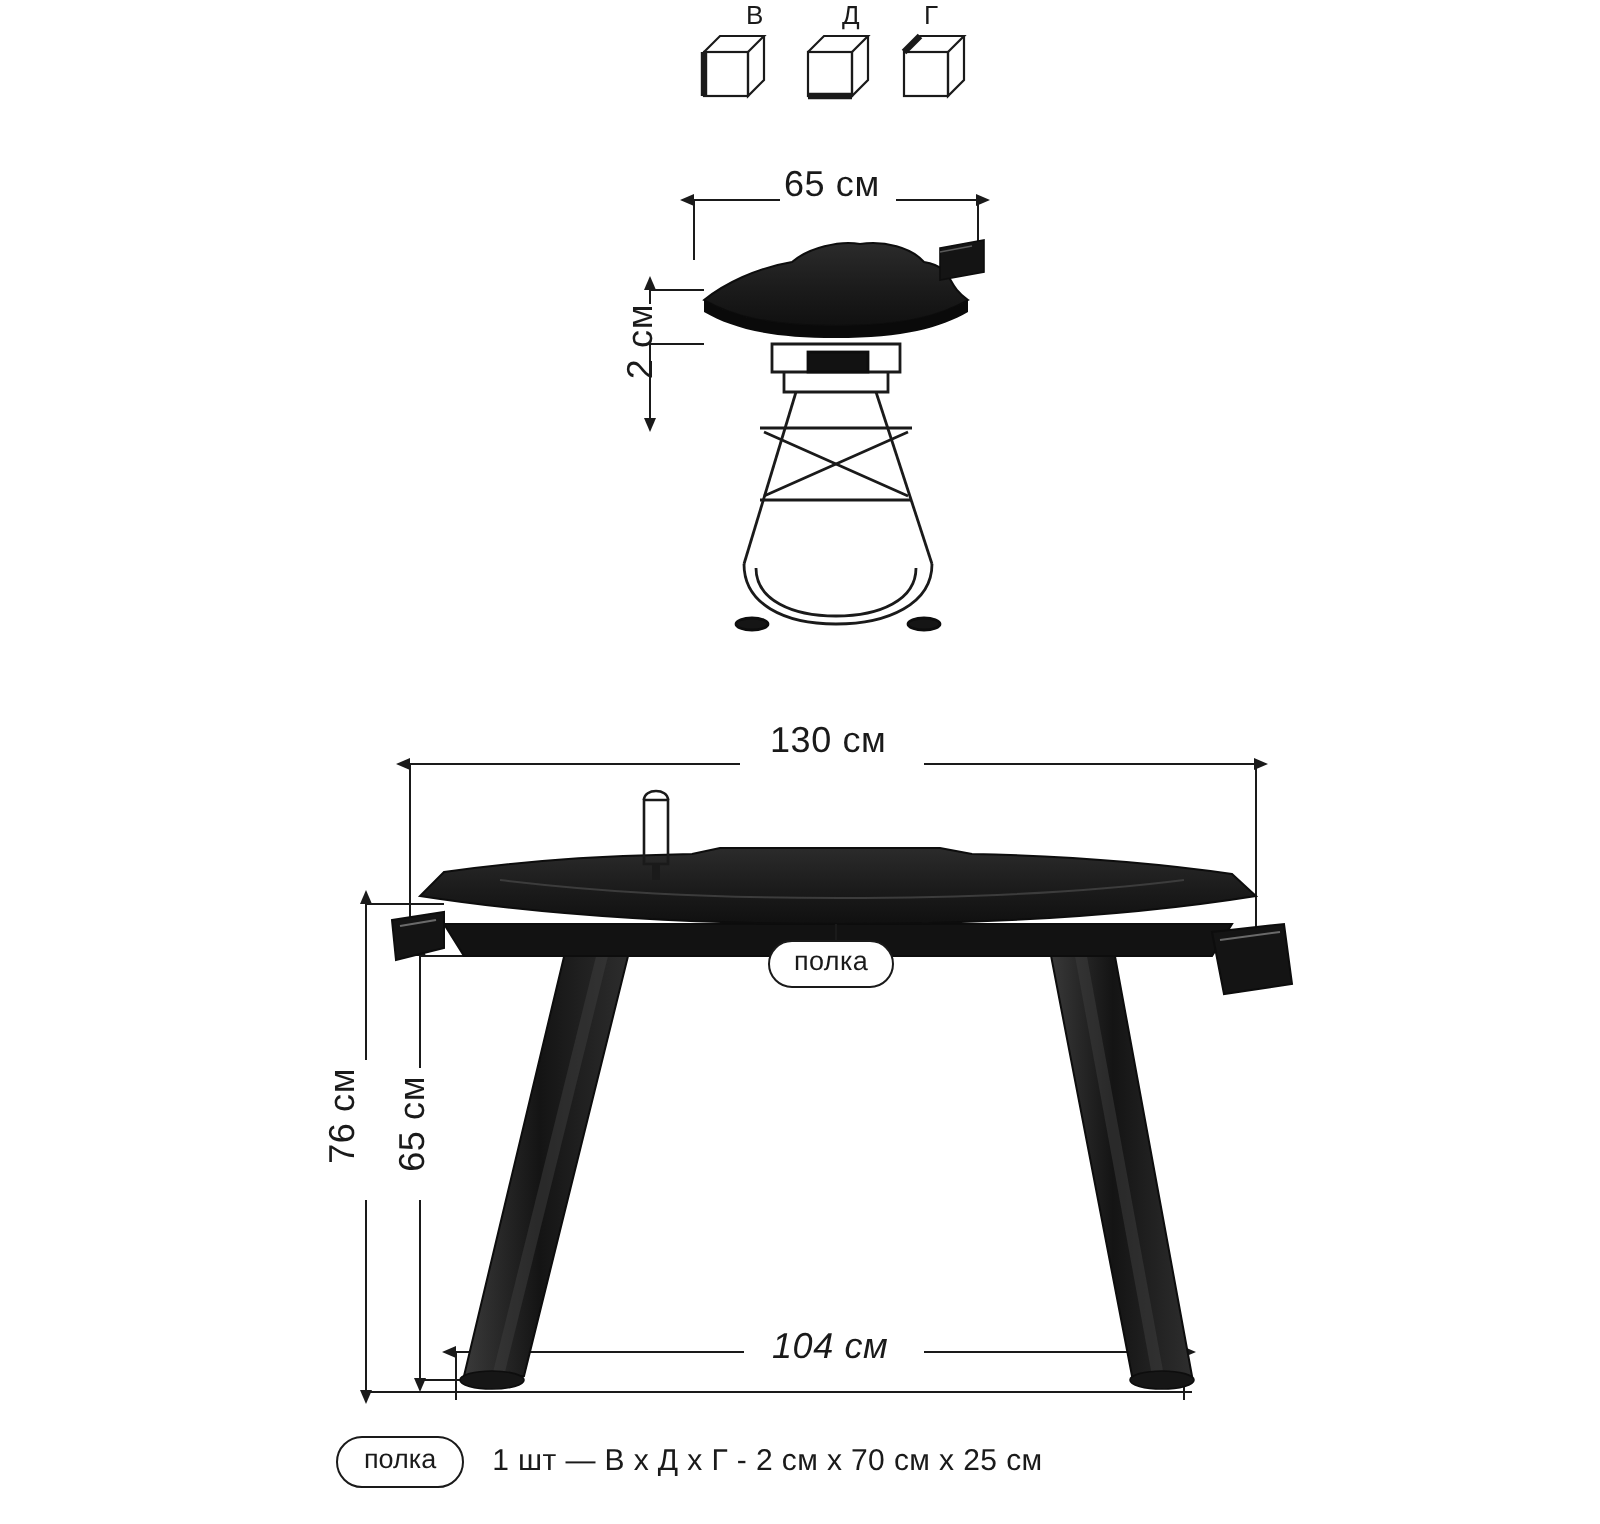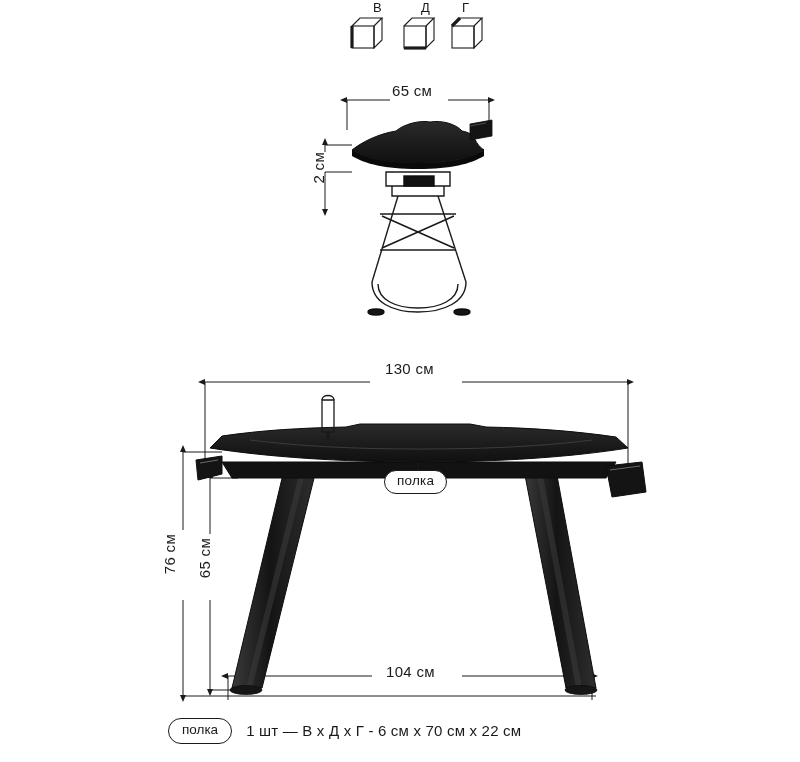--- a/index.html
+++ b/index.html
@@ -22,21 +22,21 @@
     height: 762px;
   }
   svg.diagram {
     position: absolute;
     left: 0; top: 0;
     width: 800px;
     height: 762px;
   }
   .dim-label {
     position: absolute;
-    font-size: 15px;
+    font-size: 18px;
     color: #1a1a1a;
     white-space: nowrap;
     letter-spacing: 0.3px;
   }
   .dim-label.vertical {
     writing-mode: vertical-rl;
     transform: rotate(180deg);
   }
   .axis-letter {
     position: absolute;
@@ -230,22 +230,22 @@
   <div class="axis-letter" style="left:373px; top:0px;">В</div>
   <div class="axis-letter" style="left:421px; top:0px;">Д</div>
   <div class="axis-letter" style="left:462px; top:0px;">Г</div>
 
   <div class="dim-label" style="left:392px; top:82px;">65 см</div>
   <div class="dim-label vertical" style="left:310px; top:152px;">2 см</div>
 
   <div class="dim-label" style="left:385px; top:360px;">130 см</div>
   <div class="dim-label vertical" style="left:161px; top:534px;">76 см</div>
   <div class="dim-label vertical" style="left:196px; top:538px;">65 см</div>
-  <div class="dim-label" style="left:386px; top:663px;">104 см</div>
+  <div class="dim-label" style="left:386px; top:663px;font-style:italic;">104 см</div>
 
   <div class="badge" style="left:384px; top:470px;">полка</div>
 
   <div class="legend-row">
     <div class="legend-badge">полка</div>
-    <div class="legend-text">1 шт — В х Д х Г - 6 см x 70 см x 22 см</div>
+    <div class="legend-text">1 шт — В х Д х Г - 2 см x 70 см x 25 см</div>
   </div>
 
 </div>
 
 </body></html>

